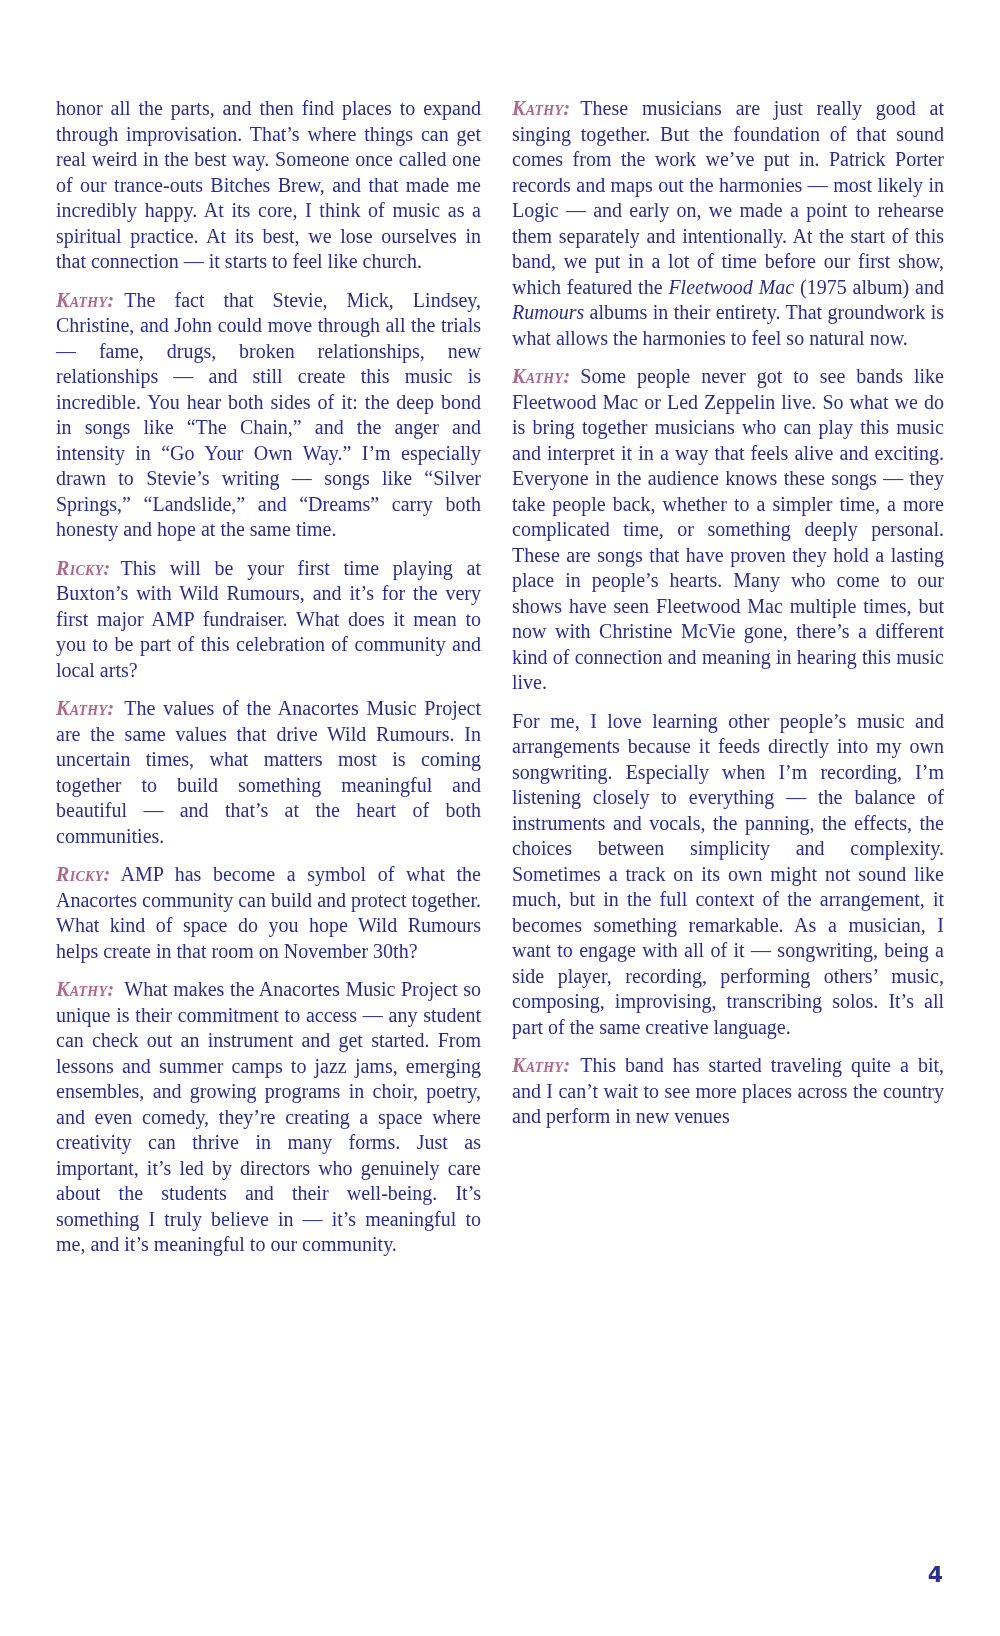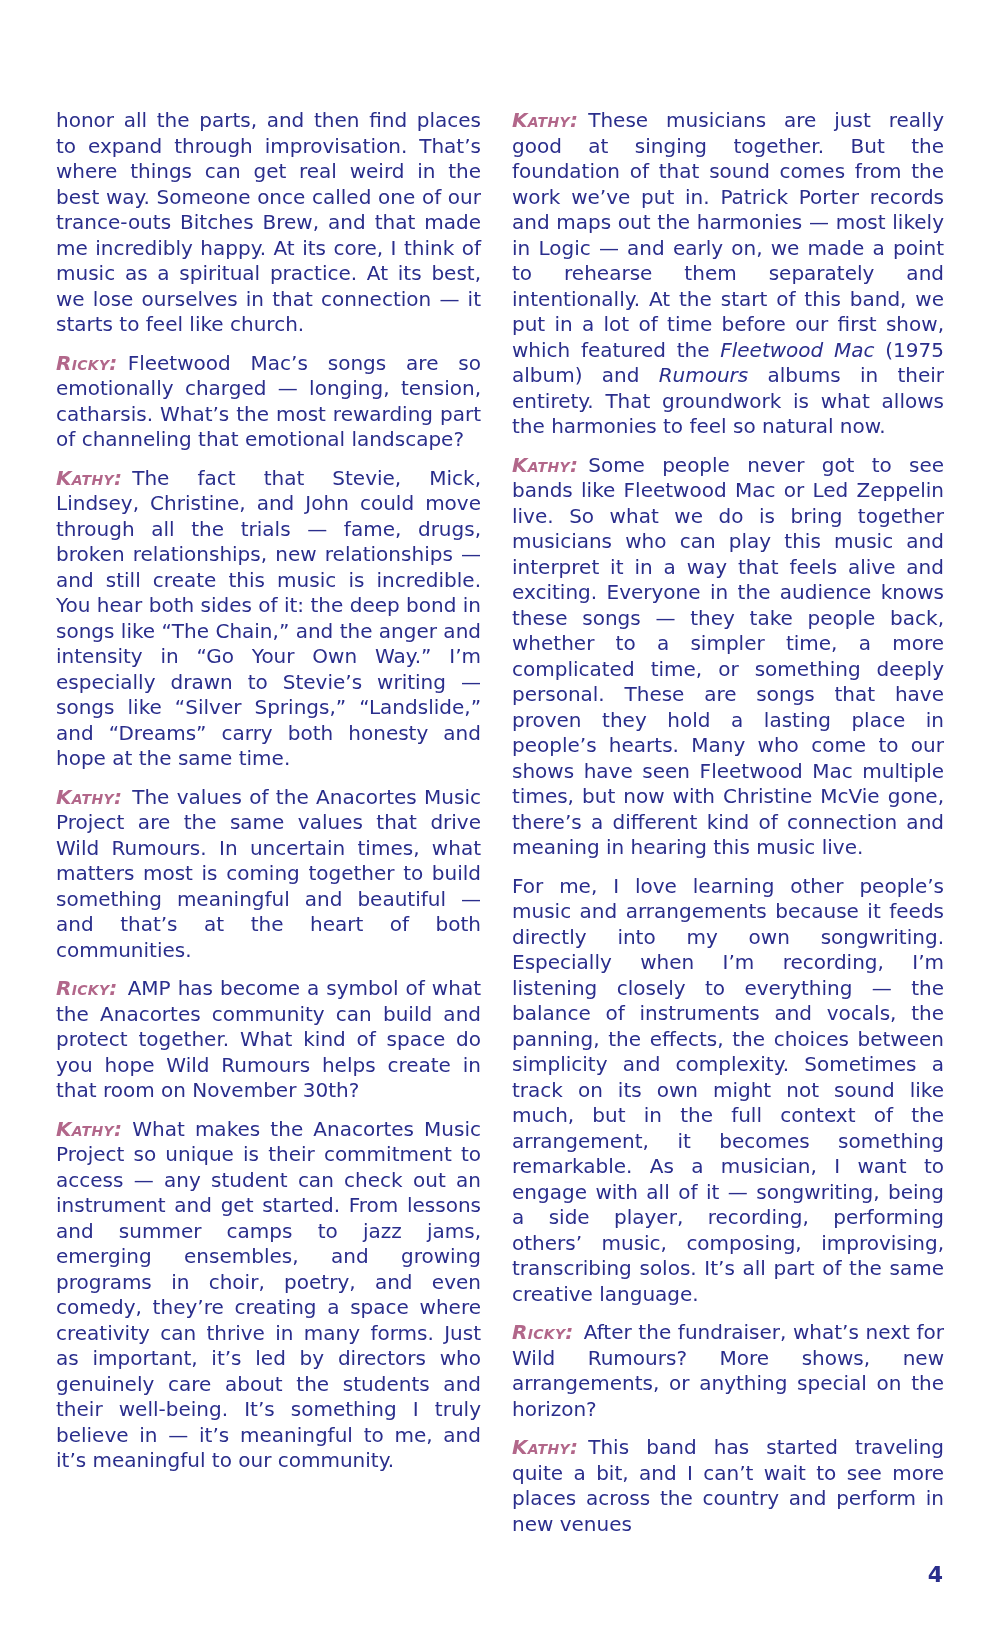--- a/index.html
+++ b/index.html
@@ -22,21 +22,21 @@
     position:absolute;
     top:96px;
     font-size:20px;
     line-height:25.5px;
     text-align:justify;
     hyphens:auto;
     -webkit-hyphens:auto;
   }
   .col-left{left:56px;width:425px;}
   .col-right{left:512px;width:432px;}
-  p.para{margin:12px 0 13px 0;}
+  p.para{margin:0 0 13px 0;font-family:Liberation Serif, serif;}
   .speaker{
     font-style:italic;
     font-weight:bold;
     font-variant:small-caps;
     letter-spacing:.3px;
     color:var(--accent-color);
     margin-right:10px;
   }
   .italic{font-style:italic;}
   .page-number{
@@ -47,27 +47,26 @@
     font-weight:bold;
     color:var(--text-color);
   }
 </style>
 </head>
 <body>
 
 <div class="page">
   <div class="column col-left">
       <p class="para"><span>honor all the parts, and then find places to expand through improvisation. That’s where things can get real weird in the best way. Someone once called one of our trance-outs Bitches Brew, and that made me incredibly happy. At its core, I think of music as a spiritual practice. At its best, we lose ourselves in that connection — it starts to feel like church.</span></p>
-      <p class="para"><span class="speaker">Ricky:</span><span>Fleetwood Mac’s songs are so emotionally charged — longing, tension, catharsis. What’s the most rewarding part of channeling that emotional landscape?</span></p>
       <p class="para"><span class="speaker">Kathy:</span><span>The fact that Stevie, Mick, Lindsey, Christine, and John could move through all the trials — fame, drugs, broken relationships, new relationships — and still create this music is incredible. You hear both sides of it: the deep bond in songs like “The Chain,” and the anger and intensity in “Go Your Own Way.” I’m especially drawn to Stevie’s writing — songs like “Silver Springs,” “Landslide,” and “Dreams” carry both honesty and hope at the same time.</span></p>
+      <p class="para"><span class="speaker">Ricky:</span><span>This will be your first time playing at Buxton’s with Wild Rumours, and it’s for the very first major AMP fundraiser. What does it mean to you to be part of this celebration of community and local arts?</span></p>
       <p class="para"><span class="speaker">Kathy:</span><span>The values of the Anacortes Music Project are the same values that drive Wild Rumours. In uncertain times, what matters most is coming together to build something meaningful and beautiful — and that’s at the heart of both communities.</span></p>
       <p class="para"><span class="speaker">Ricky:</span><span>AMP has become a symbol of what the Anacortes community can build and protect together. What kind of space do you hope Wild Rumours helps create in that room on November 30th?</span></p>
       <p class="para"><span class="speaker">Kathy:</span><span>What makes the Anacortes Music Project so unique is their commitment to access — any student can check out an instrument and get started. From lessons and summer camps to jazz jams, emerging ensembles, and growing programs in choir, poetry, and even comedy, they’re creating a space where creativity can thrive in many forms. Just as important, it’s led by directors who genuinely care about the students and their well-being. It’s something I truly believe in — it’s meaningful to me, and it’s meaningful to our community.</span></p>
     </div>
   <div class="column col-right">
       <p class="para"><span class="speaker">Kathy:</span><span>These musicians are just really good at singing together. But the foundation of that sound comes from the work we’ve put in. Patrick Porter records and maps out the harmonies — most likely in Logic — and early on, we made a point to rehearse them separately and intentionally. At the start of this band, we put in a lot of time before our first show, which featured the </span><span class="italic">Fleetwood Mac</span><span> (1975 album) and </span><span class="italic">Rumours</span><span> albums in their entirety. That groundwork is what allows the harmonies to feel so natural now.</span></p>
       <p class="para"><span class="speaker">Kathy:</span><span>Some people never got to see bands like Fleetwood Mac or Led Zeppelin live. So what we do is bring together musicians who can play this music and interpret it in a way that feels alive and exciting. Everyone in the audience knows these songs — they take people back, whether to a simpler time, a more complicated time, or something deeply personal. These are songs that have proven they hold a lasting place in people’s hearts. Many who come to our shows have seen Fleetwood Mac multiple times, but now with Christine McVie gone, there’s a different kind of connection and meaning in hearing this music live.</span></p>
       <p class="para"><span>For me, I love learning other people’s music and arrangements because it feeds directly into my own songwriting. Especially when I’m recording, I’m listening closely to everything — the balance of instruments and vocals, the panning, the effects, the choices between simplicity and complexity. Sometimes a track on its own might not sound like much, but in the full context of the arrangement, it becomes something remarkable. As a musician, I want to engage with all of it — songwriting, being a side player, recording, performing others’ music, composing, improvising, transcribing solos. It’s all part of the same creative language.</span></p>
-      <p class="para"><span class="speaker">Ricky:</span><span>After the fundraiser, what’s next for Wild Rumours? More shows, new arrangements, or anything special on the horizon?</span></p>
       <p class="para"><span class="speaker">Kathy:</span><span>This band has started traveling quite a bit, and I can’t wait to see more places across the country and perform in new venues</span></p>
     </div>
   <div class="page-number">4</div>
 </div>
 
 </body></html>

